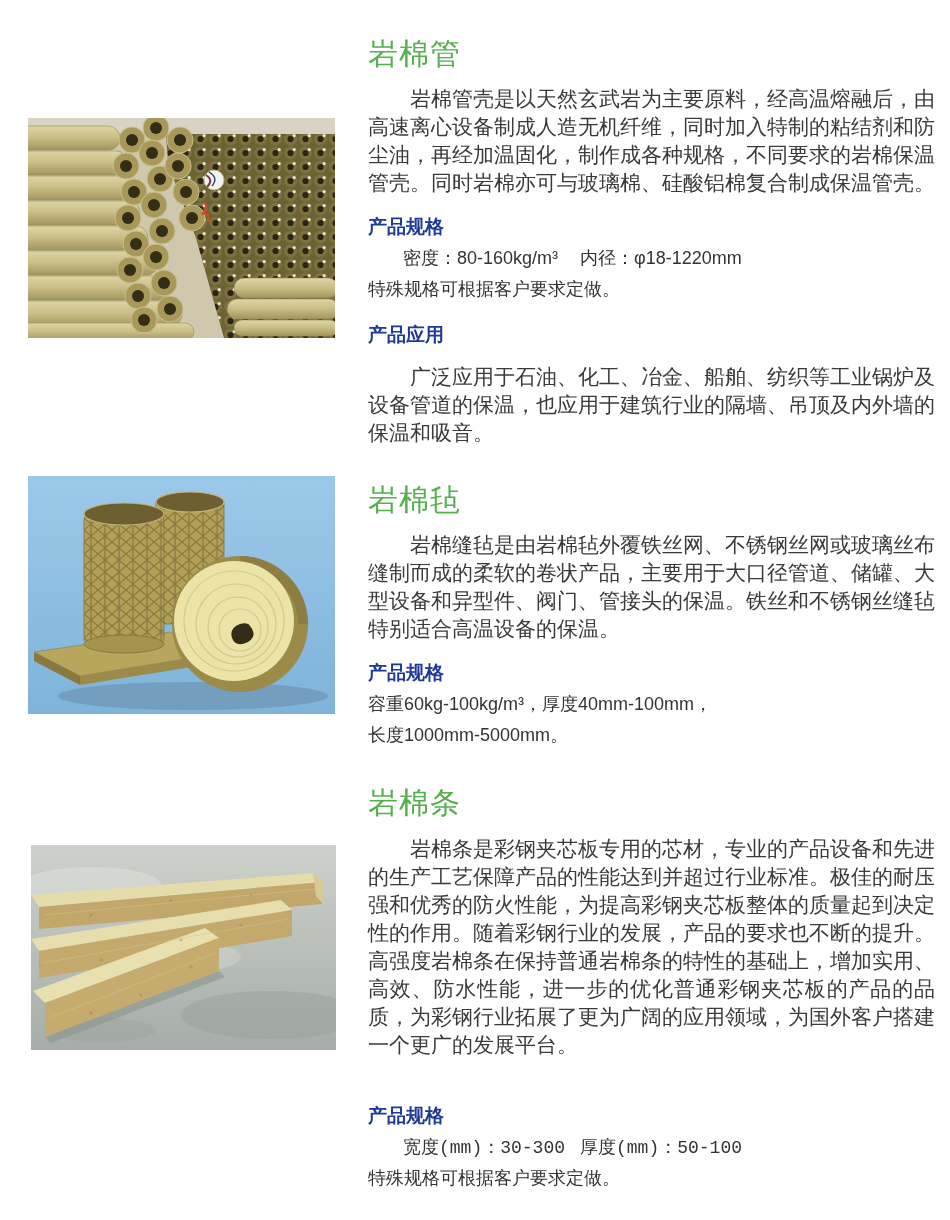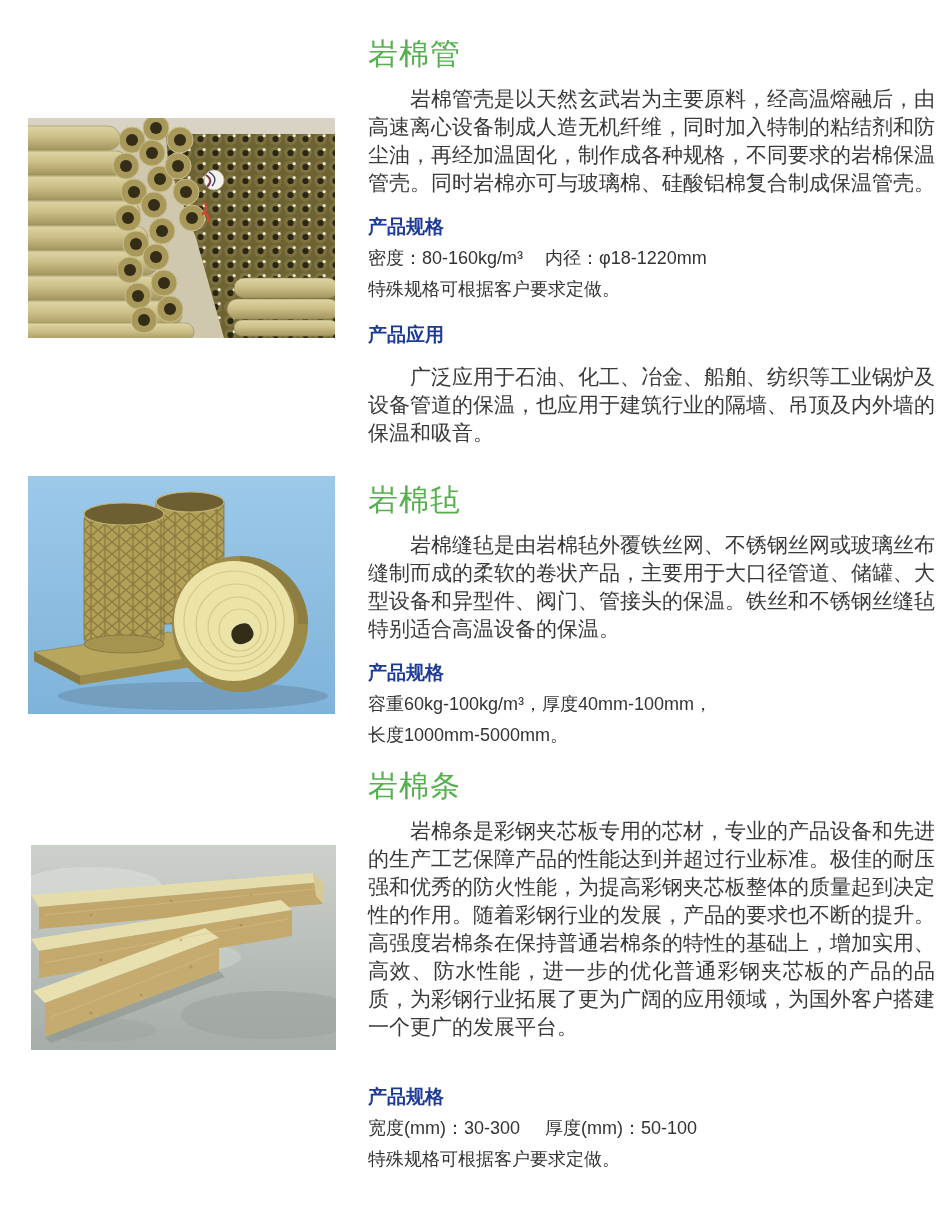--- a/index.html
+++ b/index.html
@@ -8,30 +8,30 @@
   .page { position:relative; width:950px; height:1220px; background:#ffffff; overflow:hidden;padding-left:16px; }
 
   .photo { position:absolute; font-size:0; line-height:0; }
   .photo-1 { left:28px;  top:118px; width:307px; height:220px; }
   .photo-2 { left:28px;  top:476px; width:307px; height:238px; }
   .photo-3 { left:31px;  top:845px; width:305px; height:205px; }
 
   .textcol { position:absolute; left:368px; width:567px; }
   .textcol-1 { top:36px; }
   .textcol-2 { top:482px; }
-  .textcol-3 { top:768px; }
+  .textcol-3 { top:788px;font-family:Liberation Mono, monospace; }
 
   .sec-title { font-size:30px; line-height:35px; font-weight:400; color:#54b04c; letter-spacing:1px; }
   .desc { margin-top:14px; font-size:21px; line-height:28px; text-align:justify; text-indent:2em; color:#3a3a3a; }
   .sub-heading { margin-top:18px; font-size:19px; line-height:24px; font-weight:bold; color:#1d3a96; }
   .sub-heading.tight { }
   .sub-heading.mt-lg { margin-top:44px; }
   .spec-block { margin-top:4px; }
   .spec-row { display:flex; font-size:18px; line-height:31px; color:#333333; }
-  .spec-row .col-l { display:inline-block; min-width:177px; }
+  .spec-row .col-l { display:inline-block; min-width:177px;margin-left:35px; }
   .spec-note { font-size:18px; line-height:31px; color:#333333; }
   .spec-line { font-size:18px; line-height:31px; color:#333333; }
   .spec-line.first { }
   .app-text { margin-top:16px; }
 </style>
 </head>
 <body>
 
 <div class="page">
 

